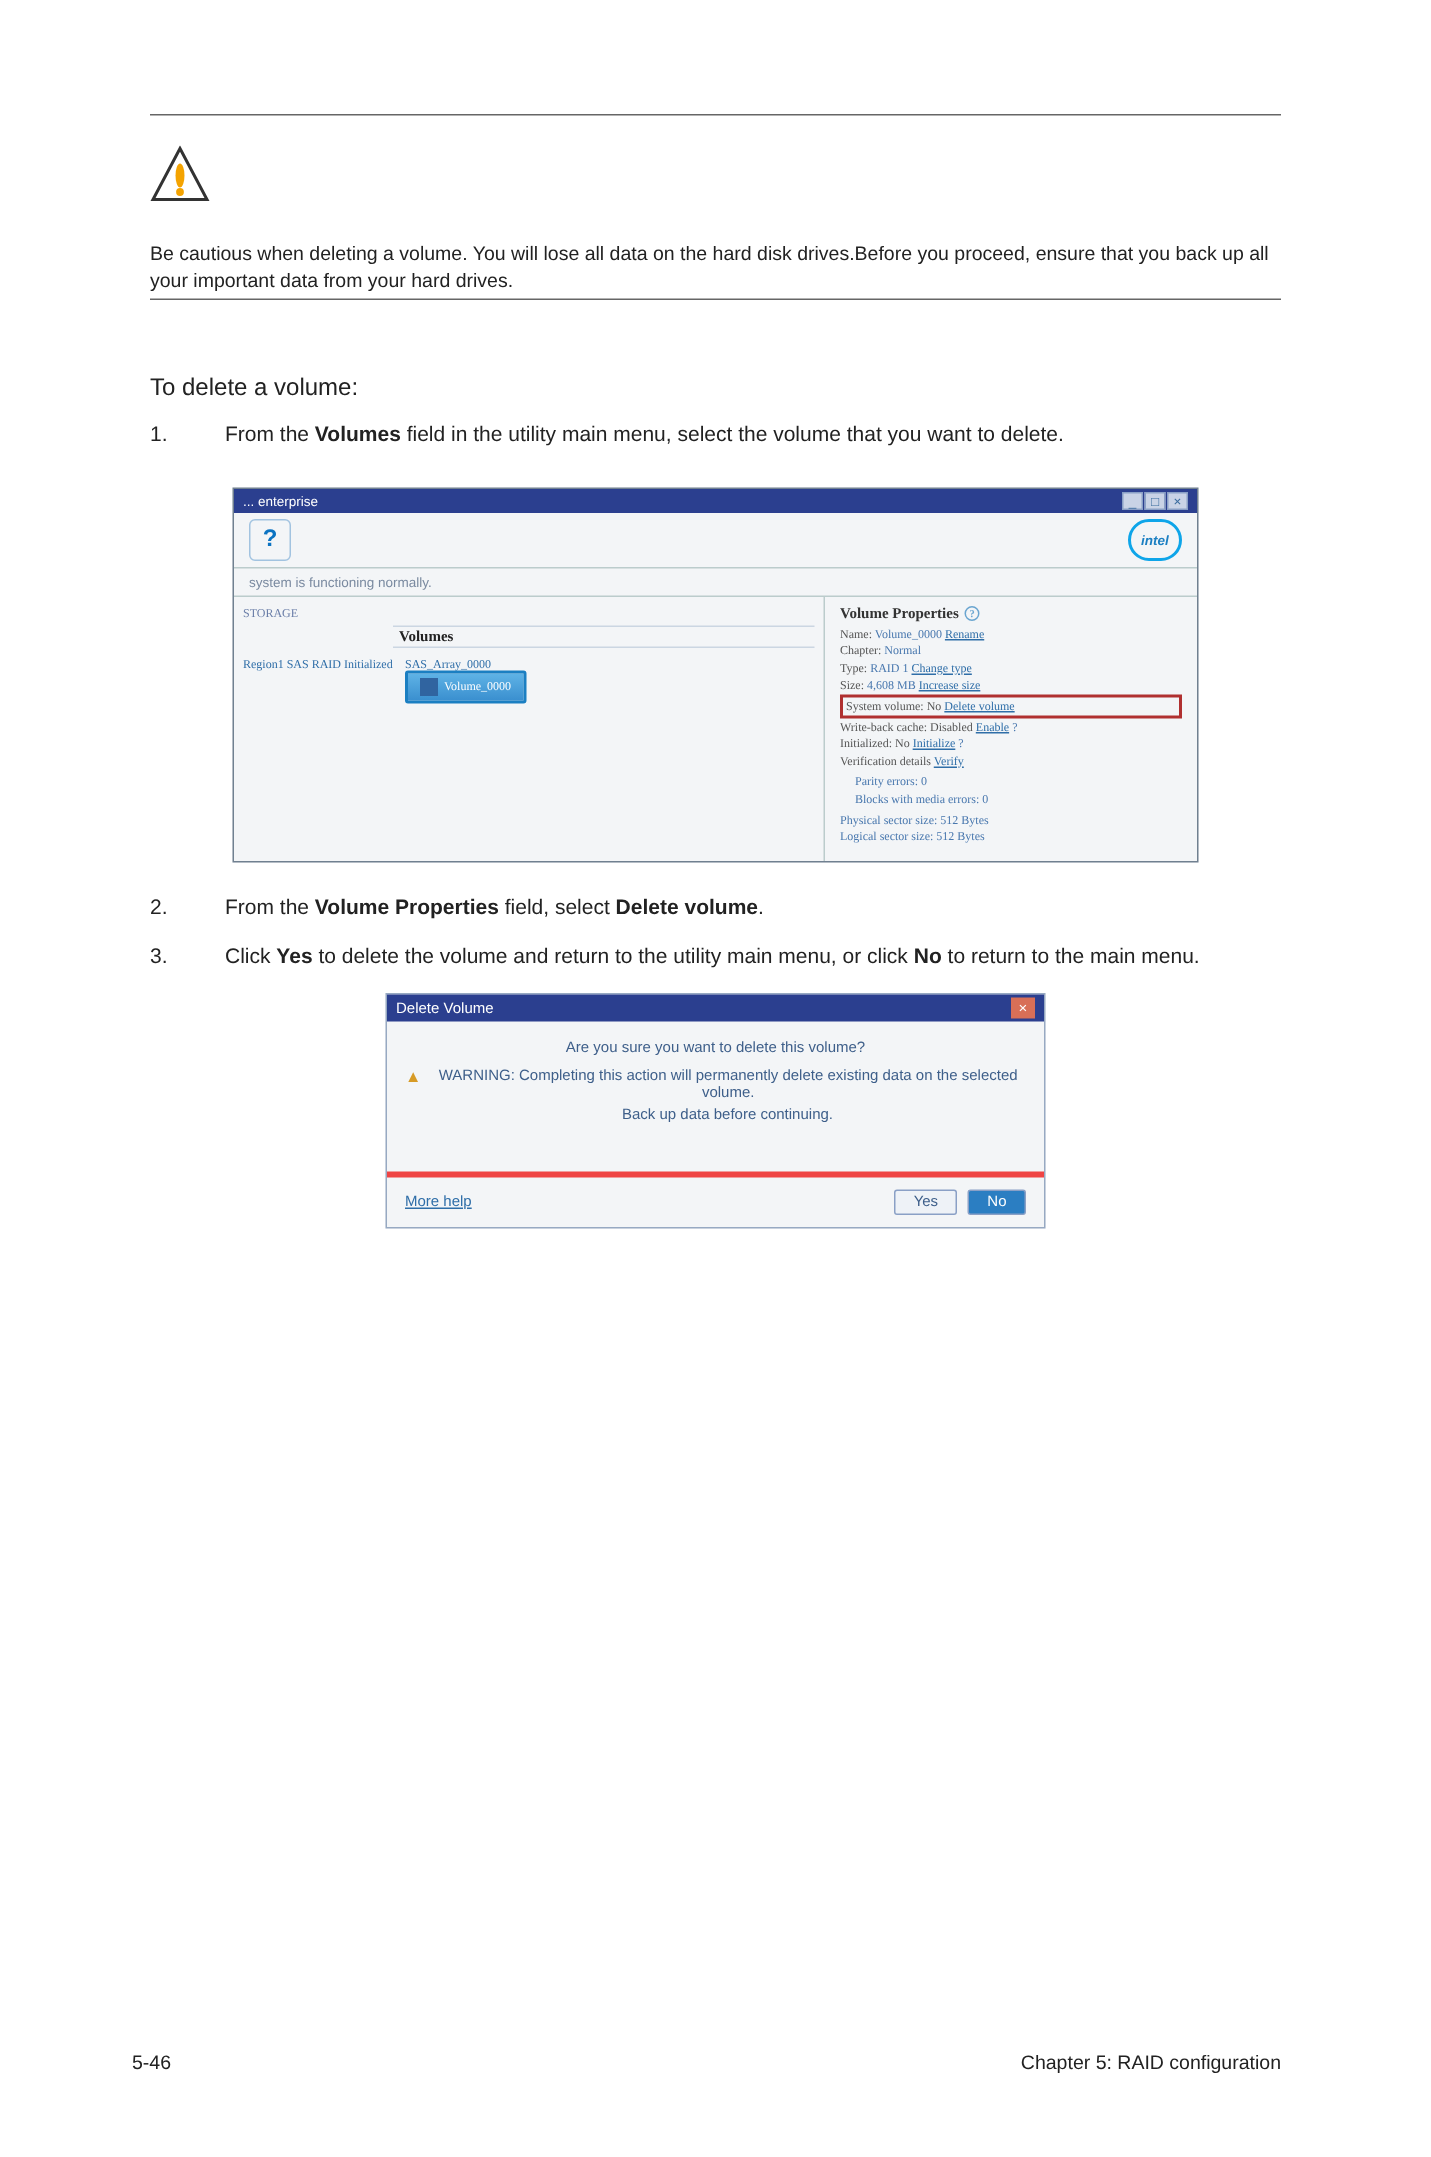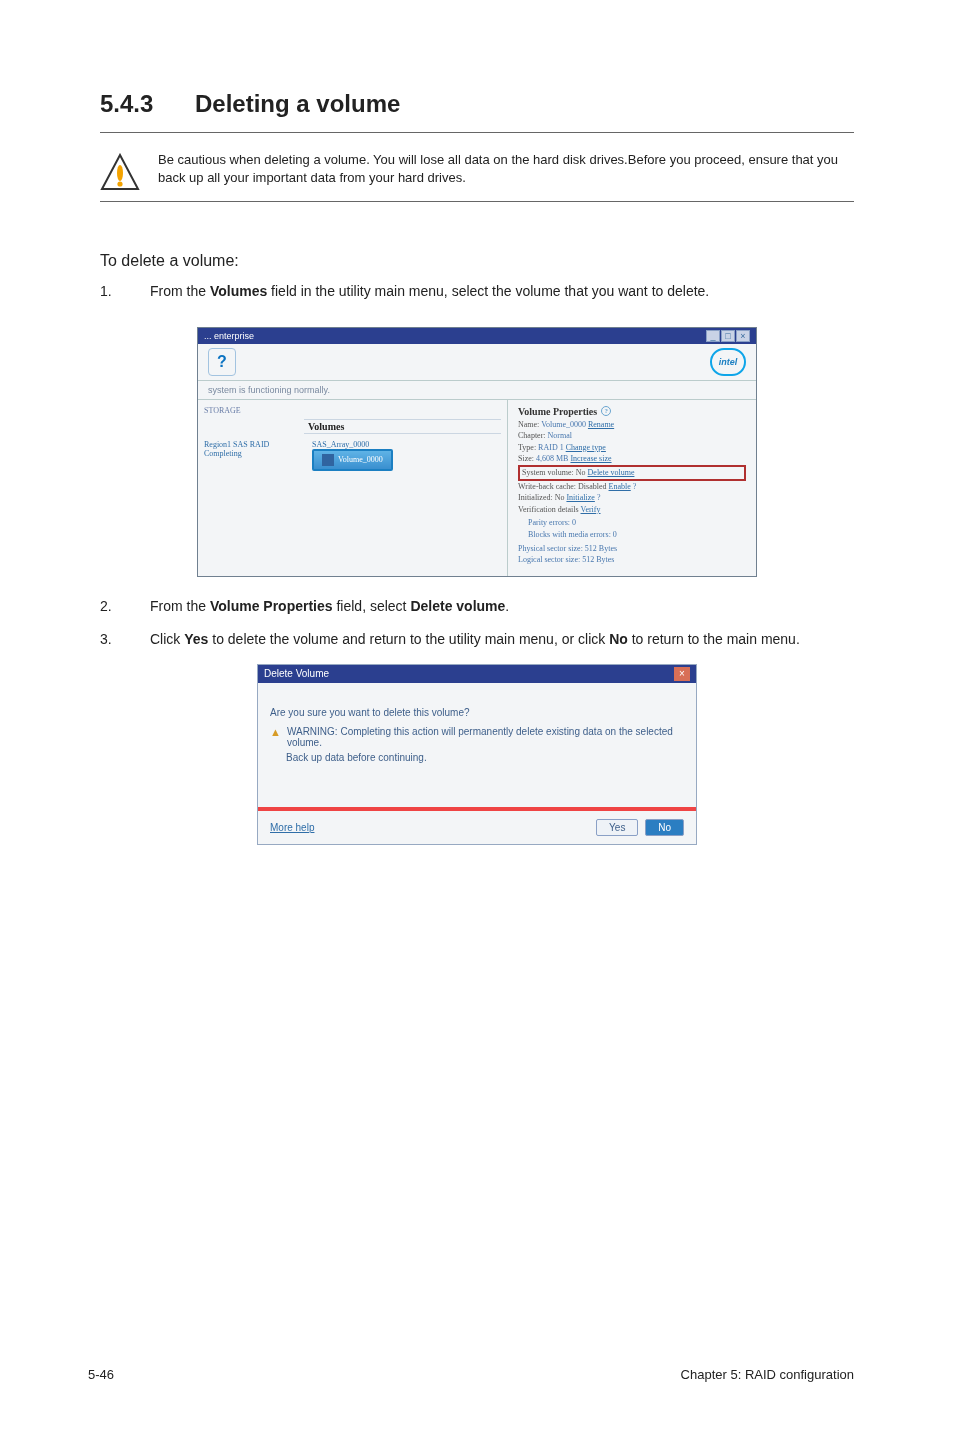--- a/index.html
+++ b/index.html
@@ -25,20 +25,21 @@
     border-top: 1px solid #666;
     margin-bottom: 18px;
     margin-top: -14px;
   }
 
   .caution-row {
     display: flex;
     align-items: flex-start;
     gap: 18px;
     margin-bottom: 18px;
+    flex-direction: column;
   }
   .caution-icon {
     flex: 0 0 40px;
     margin-top: 2px;
   }
   .caution-text {
     font-size: 13px;
     line-height: 1.35;
   }
 
@@ -60,21 +61,21 @@
     margin-bottom: 14px;
   }
   ol.steps .n {
     flex: 0 0 20px;
   }
   ol.steps .t { flex: 1; }
   ol.steps b { font-weight: bold; }
 
   
   .shot1 {
-    width: 560px;
+    width: 644px;
     margin: 25px auto 20px auto;
     border: 1px solid #708090;
     background: #f3f5f7;
     font-size: 9px;
     color: #3a6c9e;
     filter: blur(0.2px);
   }
   .shot1 .titlebar {
     background: #2b3f8f;
     color: #fff;
@@ -233,21 +234,22 @@
     align-items: center;
   }
   .shot2 .closebtn {
     background: #d86f57;
     color: #fff;
     width: 16px; height: 14px;
     display: inline-flex; align-items: center; justify-content: center;
     font-size: 10px;
   }
   .shot2 .dlgbody {
-    padding: 24px 12px;
+    padding: 12px 12px;
+    text-align: center;
   }
   .shot2 .q { color: #3e5f8a; margin-bottom: 8px; }
   .shot2 .warnline { display: flex; gap: 6px; align-items: flex-start; margin-bottom: 4px; }
   .shot2 .warnline .tri { color: #d79b26; font-size: 11px; }
   .shot2 .warnline .wt { color: #3e5f8a; }
   .shot2 .backline { color: #3e5f8a; padding-left: 16px; }
   .shot2 .dlgftr {
     border-top: 4px solid #ef4444;
     padding: 8px 12px;
     display: flex;
@@ -275,23 +277,20 @@
     justify-content: space-between;
     font-size: 13px;
     border-top: 0px solid #000;
   }
 </style>
 </head>
 <body>
 
 <div class="content">
 
-  <h2 class="heading">
-    <span class="num">5.4.3</span><span>Deleting a volume</span>
-  </h2>
   <hr class="divider">
 
   <div class="caution-row">
     <div class="caution-icon">
       <svg viewBox="0 0 40 40" width="40" height="40">
         <polygon points="20,2 38,36 2,36" fill="none" stroke="#333" stroke-width="2"></polygon>
         <ellipse cx="20" cy="20" rx="3" ry="8" fill="#f4a300"></ellipse>
         <circle cx="20" cy="31" r="2.6" fill="#f4a300"></circle>
       </svg>
     </div>
@@ -325,21 +324,21 @@
           <span>intel</span>
         </div>
     </div>
     <div class="statusbar">system is functioning normally.</div>
     <div class="mainarea">
       <div class="leftpane">
         <div class="storagelabel">STORAGE</div>
         <div class="volzone">
           <div class="volhdr">Volumes</div>
           <div class="ctrlrow">
-            <div class="ctrllabel">Region1 SAS RAID Completing</div>
+            <div class="ctrllabel">Region1 SAS RAID Initialized</div>
             <div>
               <div class="arraylabel">SAS_Array_0000</div>
               <div class="volchip">
                 <span class="dr"></span>
                 <span>Volume_0000</span>
               </div>
             </div>
           </div>
         </div>
       </div>

